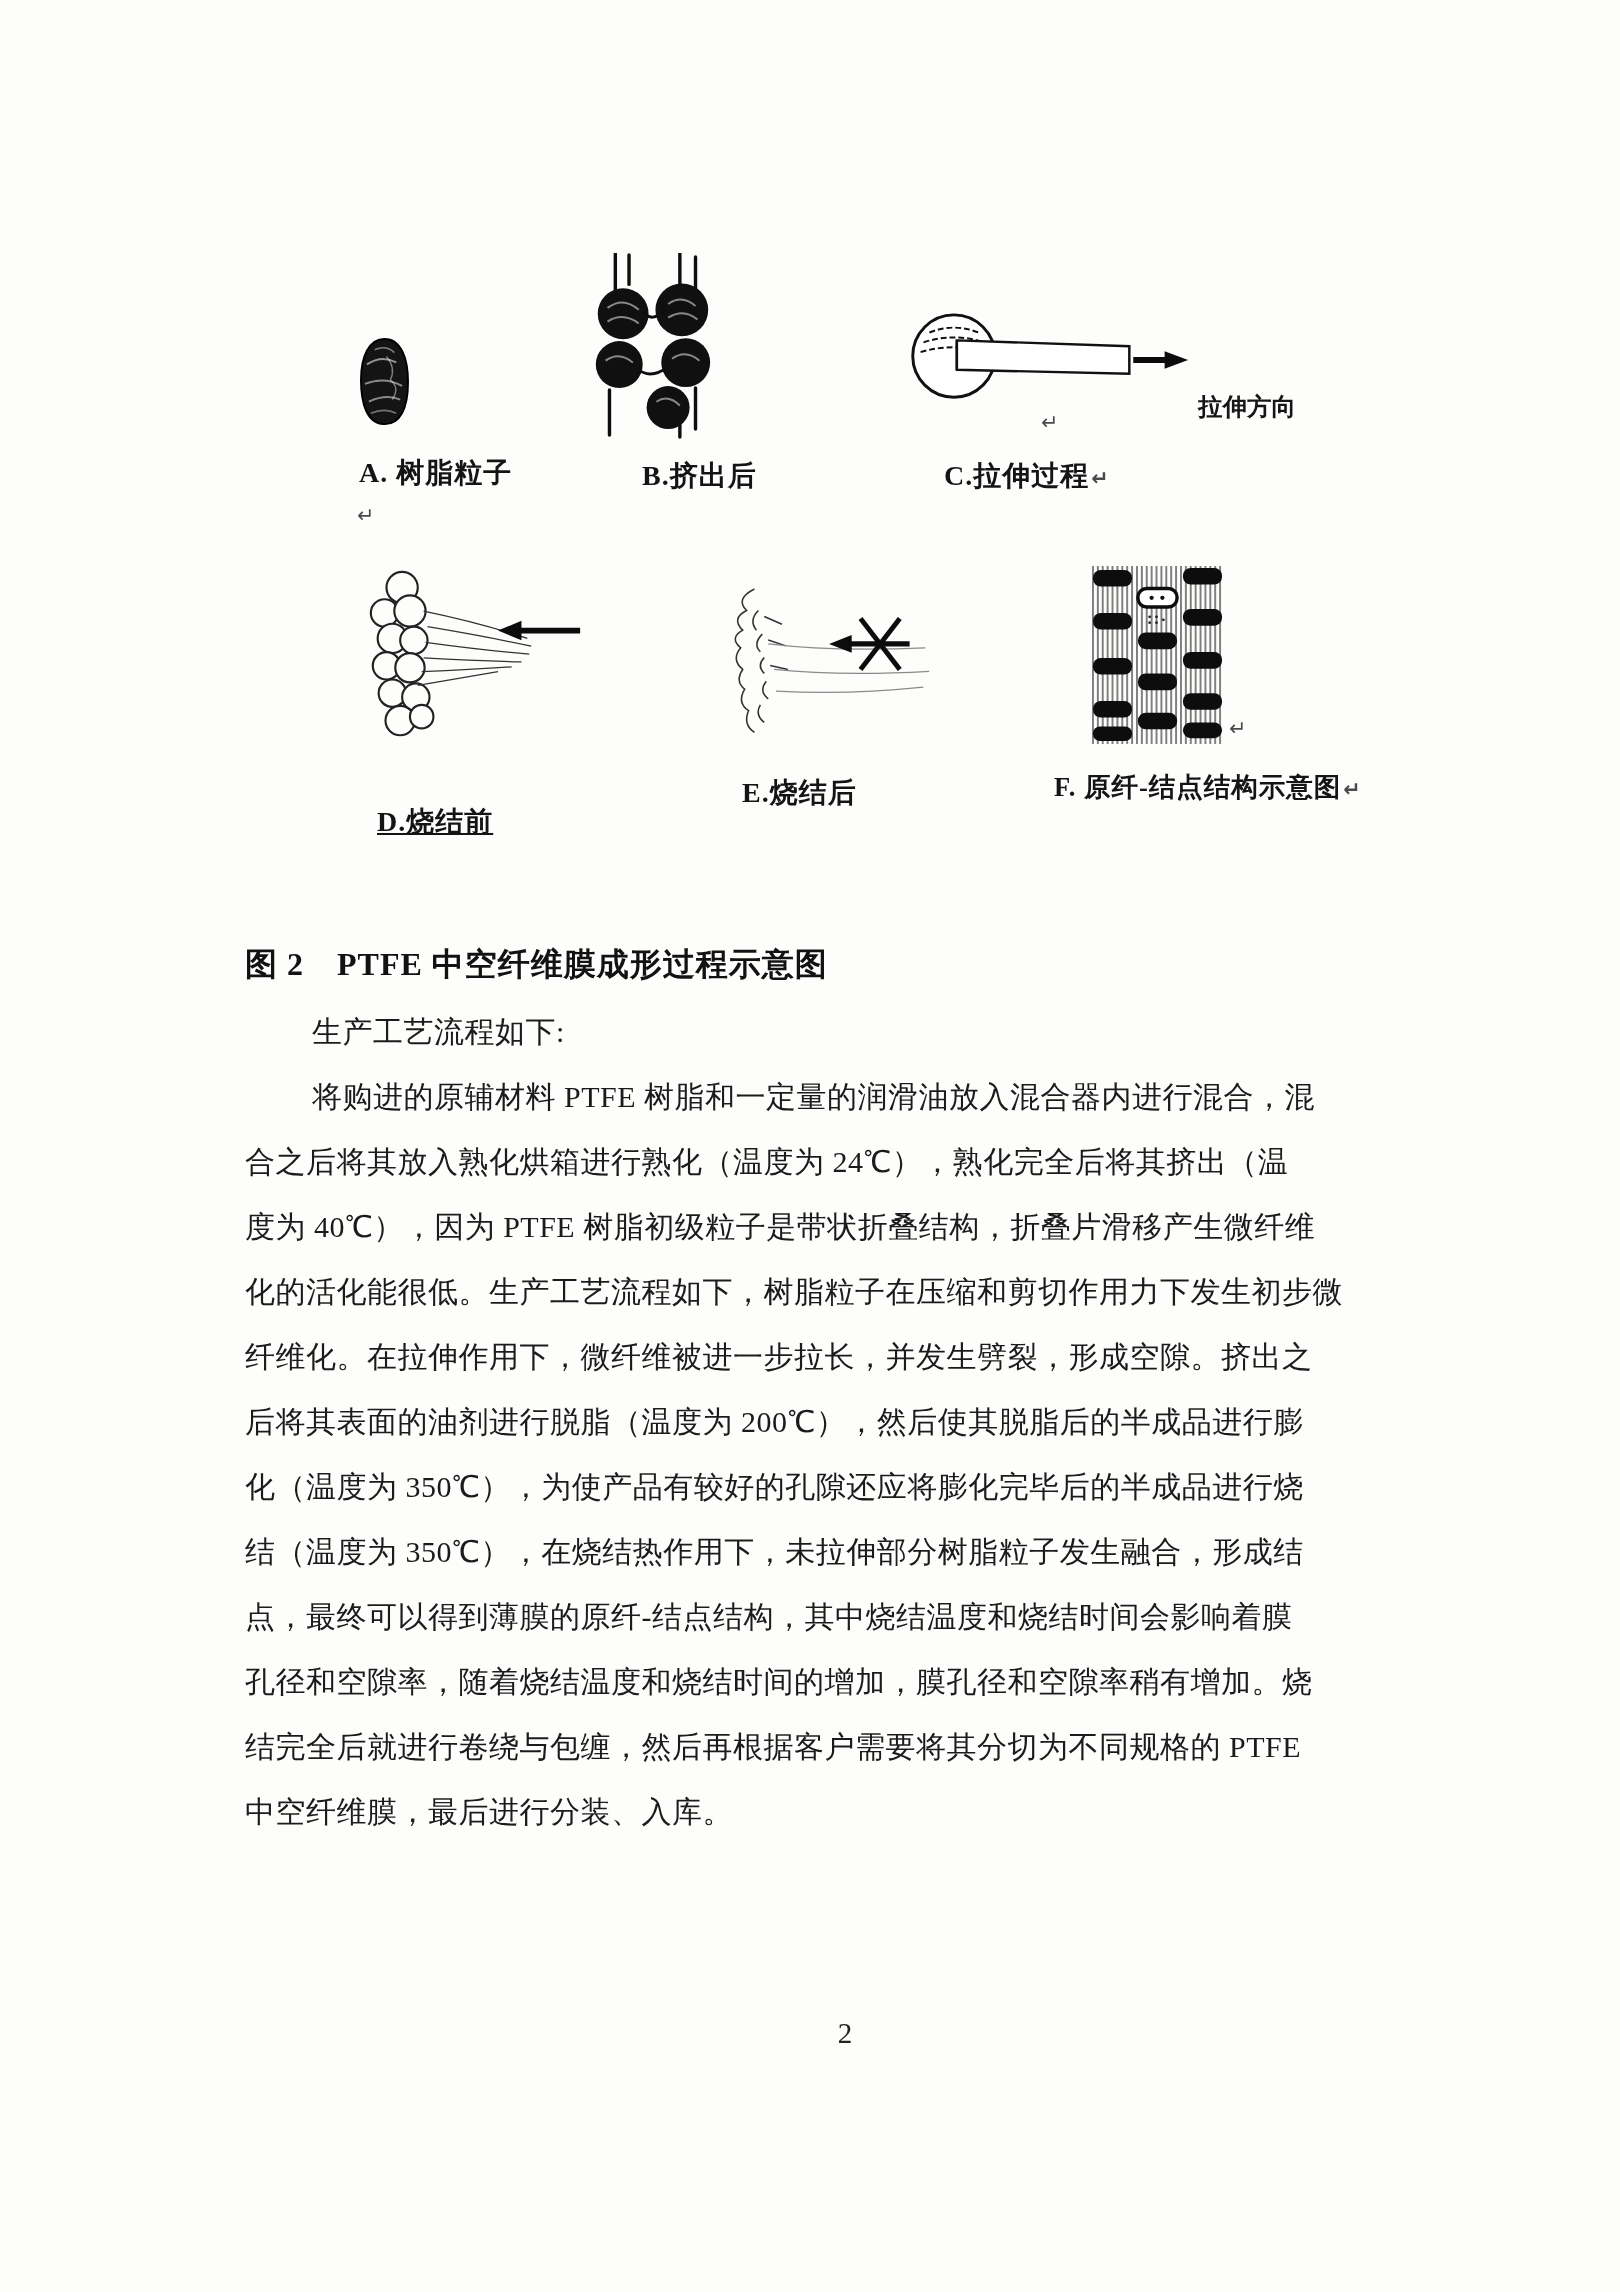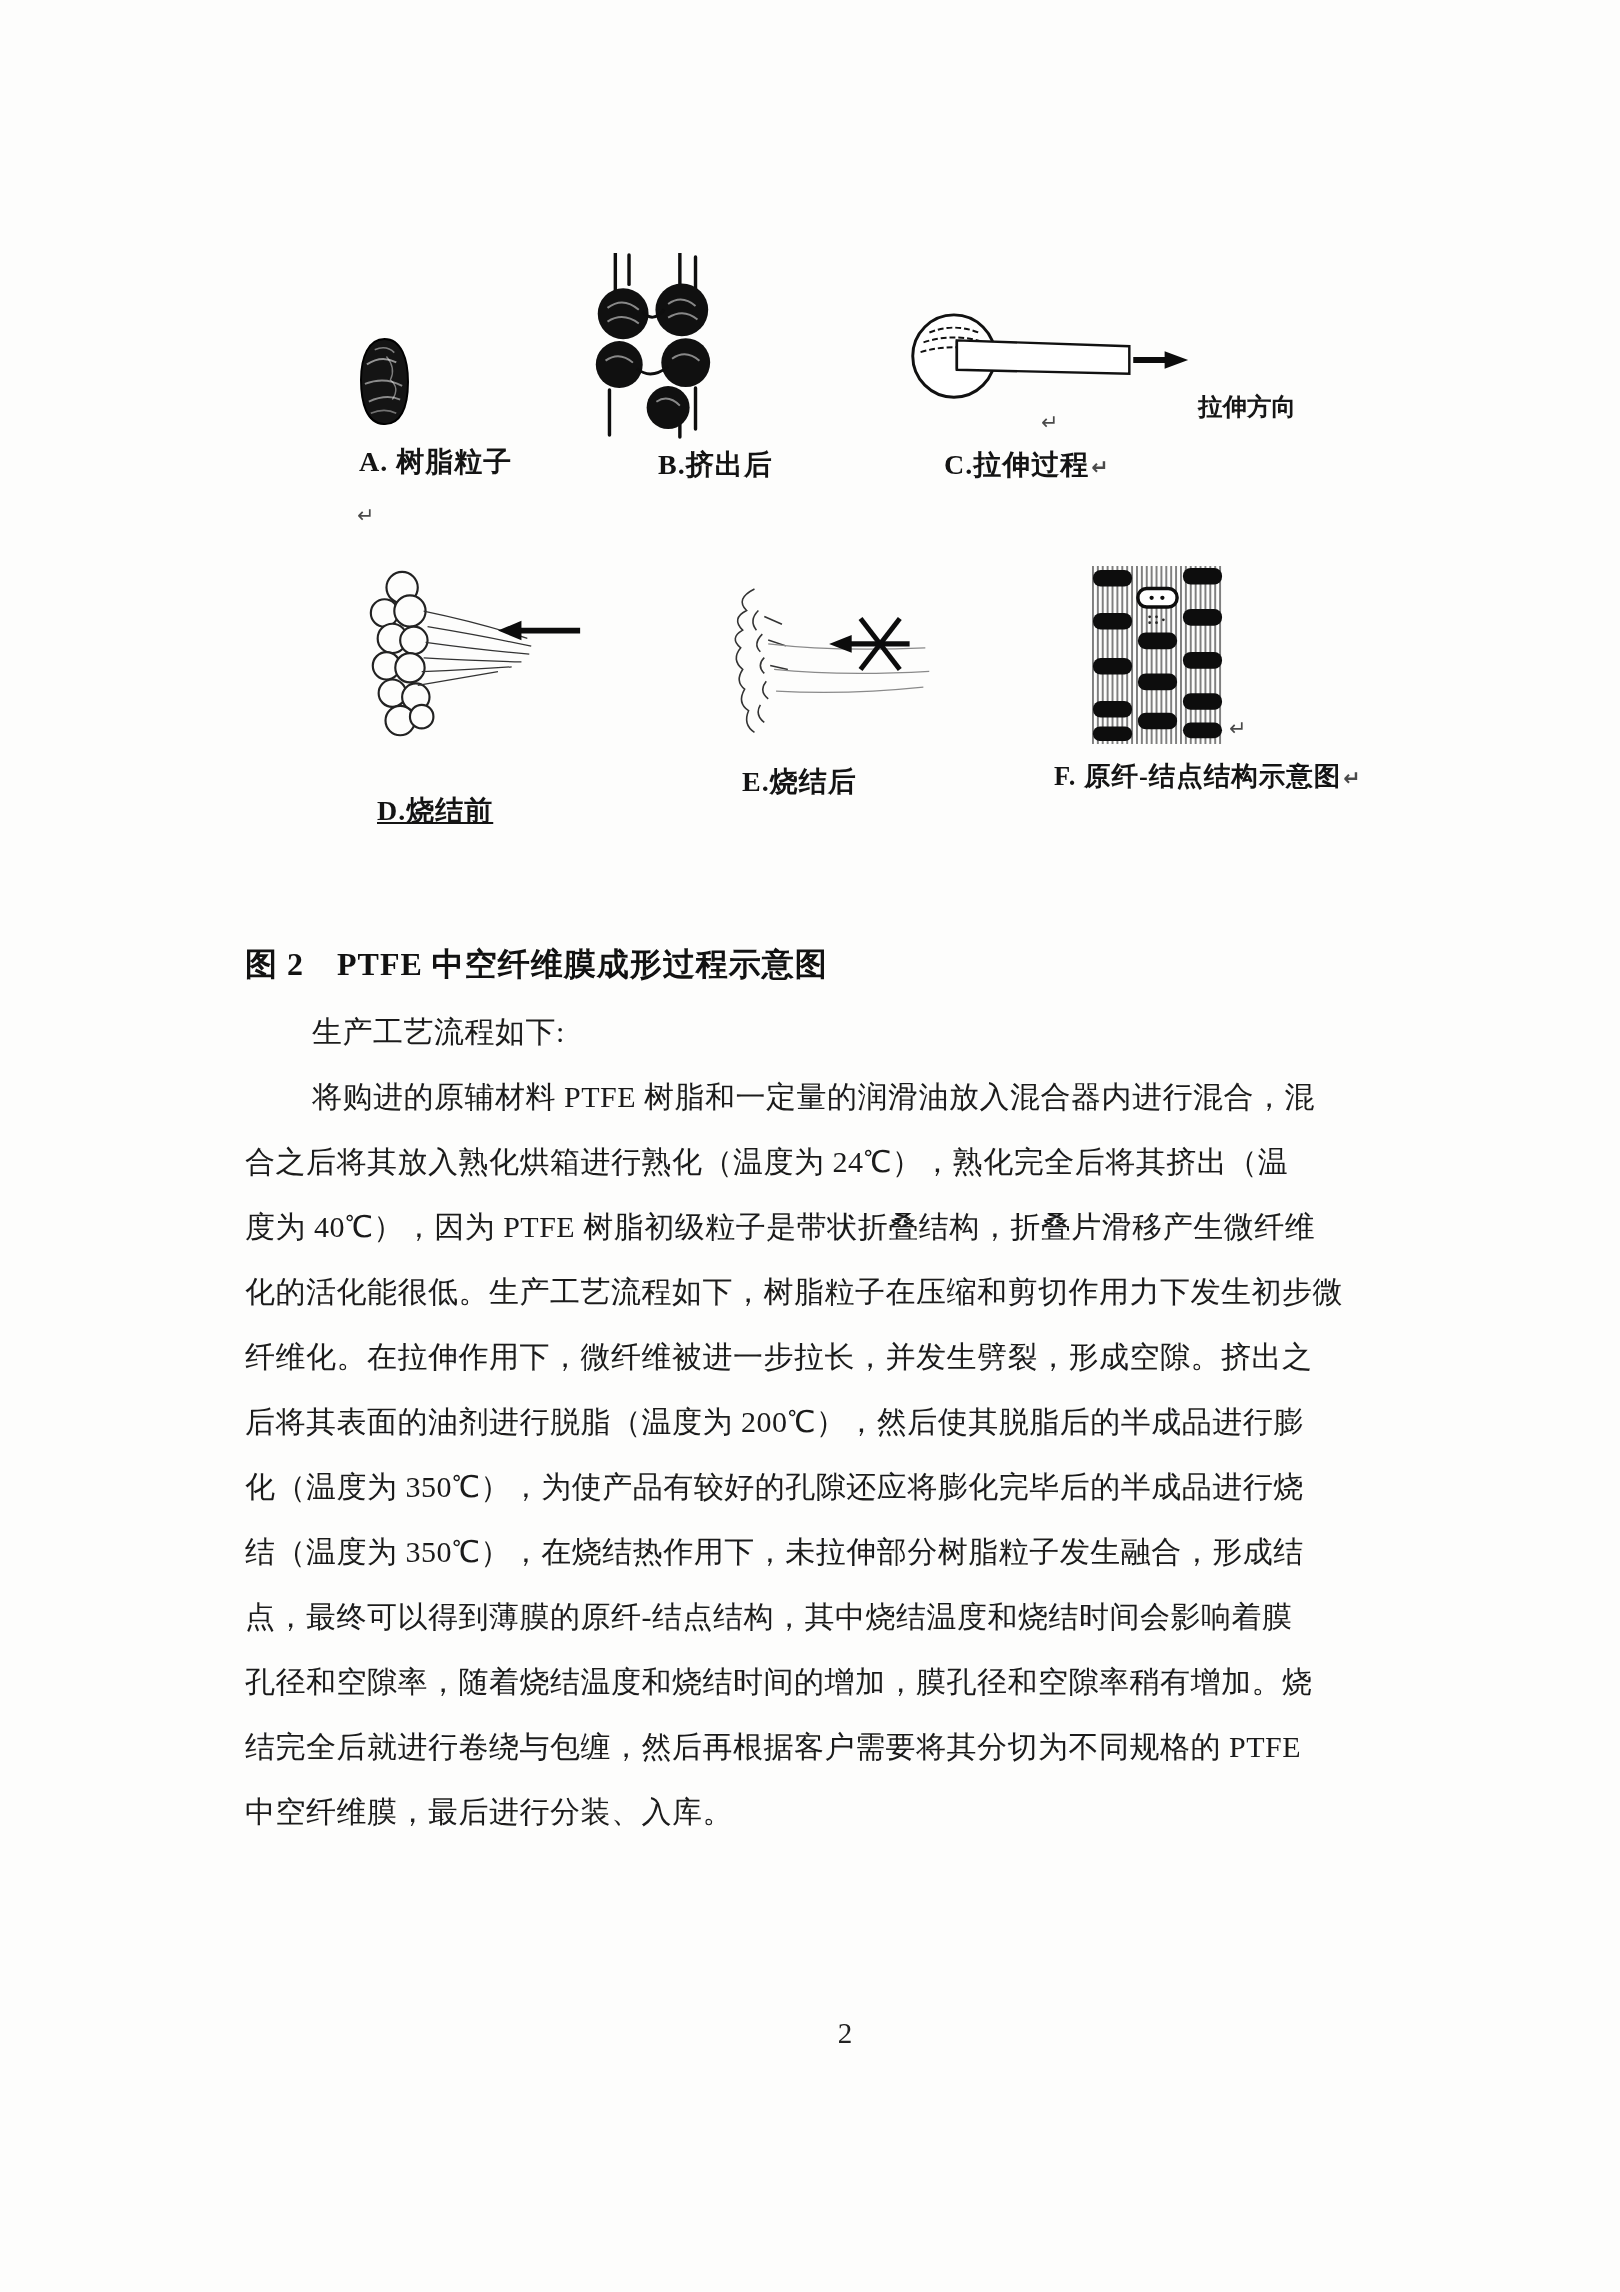--- a/index.html
+++ b/index.html
@@ -12,20 +12,21 @@
     color:#1c1c1c;
     overflow:hidden;
   }
   .abs{position:absolute;}
   .panel-label{
     font-size:28px;
     font-weight:600;
     letter-spacing:1px;
     color:#141414;
     white-space:nowrap;
+    margin-top:11px;
   }
   .ret-mark{
     font-size:20.6px;
     color:#4a4a4a;
     font-family:"DejaVu Sans", sans-serif;
     line-height:1;
   }
   .ret-inline{
     font-size:20.6px;
     color:#4a4a4a;
@@ -103,21 +104,21 @@
       <path d="M22 70 Q38 60 54 72"></path>
       <path d="M20 110 Q34 100 48 112"></path>
       <path d="M84 52 Q98 42 112 54"></path>
       <path d="M84 66 Q100 56 114 68"></path>
       <path d="M88 108 Q102 98 116 110"></path>
       <path d="M72 152 Q84 144 96 156"></path>
     </g>
     <path d="M58 60 Q68 72 80 58" stroke="#0e0e0e" stroke-width="3" fill="none"></path>
     <path d="M52 118 Q66 130 84 116" stroke="#0e0e0e" stroke-width="3" fill="none"></path>
   </svg>
-  <div class="abs panel-label" style="left:658px;top:446px;">B.挤出后</div>
+  <div class="abs panel-label" style="left:642px;top:446px;">B.挤出后</div>
 
   <svg class="abs" style="left:900px;top:309px;" width="294" height="98" viewBox="0 0 300 100">
     <circle cx="55" cy="48" r="42" fill="#fff" stroke="#111" stroke-width="3"></circle>
     <g stroke="#111" stroke-width="2" fill="none" stroke-dasharray="6 3">
       <path d="M30 24 Q55 14 80 24"></path>
       <path d="M24 34 Q55 24 86 34"></path>
       <path d="M21 44 Q55 34 89 44"></path>
     </g>
     <path d="M58 32 L234 38 L234 66 L58 62 Z" fill="#fff" stroke="#111" stroke-width="2.5"></path>
     <line x1="58" y1="32" x2="58" y2="62" stroke="#111" stroke-width="2.5"></line>

